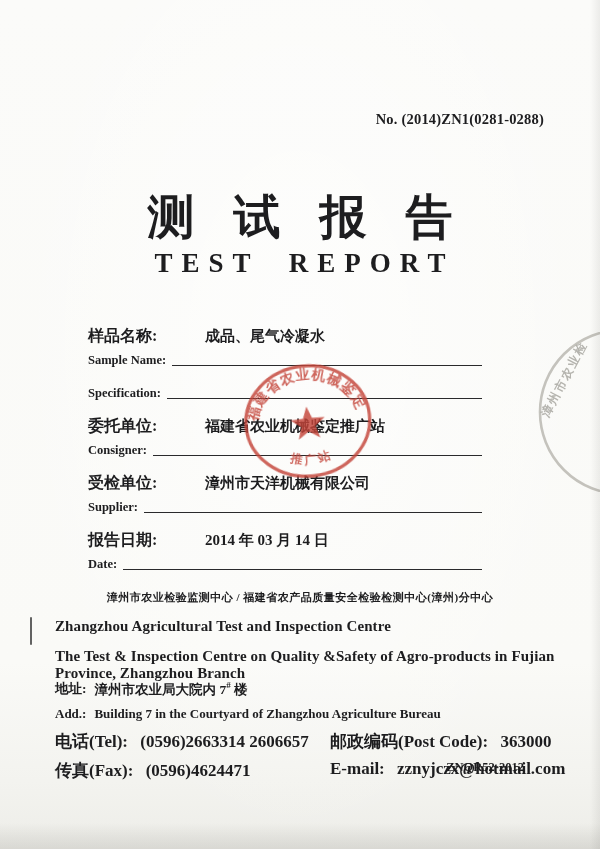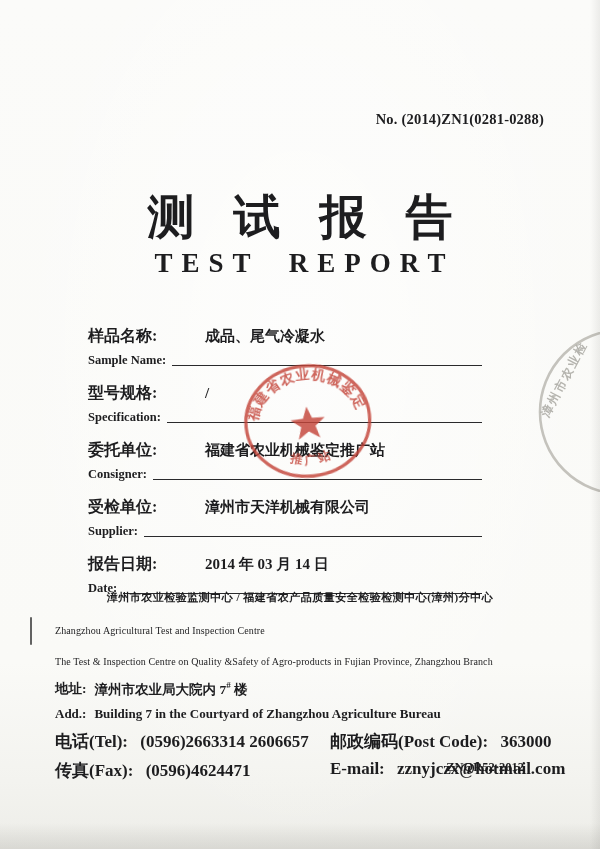--- a/index.html
+++ b/index.html
@@ -50,21 +50,21 @@
 
   
   .stamp-red{ position:absolute; left:238px; top:362px; width:140px; height:122px;
     transform:rotate(-6deg); opacity:.82; filter:blur(.3px); pointer-events:none; }
   
   .stamp-faint{ position:absolute; right:-52px; top:332px; width:150px; height:160px;
     opacity:.5; filter:blur(.4px); pointer-events:none; }
 
   .issuer{ position:absolute; left:0; top:590px; width:100%; }
   .issuer-cn{ text-align:center; font-size:11px; font-weight:bold; letter-spacing:.5px; }
-  .issuer-en1,.issuer-en2{ margin-left:55px; font-size:10px; font-weight:normal; margin-top:20px; letter-spacing:.1px;}
+  .issuer-en1,.issuer-en2{ margin-left:55px; font-size:15px; font-weight:bold; margin-top:13px; letter-spacing:.1px;}
 
   .contact{ position:absolute; left:55px; top:680px; width:490px; font-weight:bold; }
   .c-line{ display:flex; margin-bottom:6px; font-size:17px; }
   .c-line.addr{ font-size:13.5px; margin-bottom:7px;}
   .c-line.addr-en{ font-size:13px; margin-bottom:8px;}
   .c-left{ flex:0 0 275px; white-space:nowrap; }
   .c-right{ white-space:nowrap;text-align:center; }
   .c-label{ margin-right:8px; }
   sup{ font-size:9px; }
   .doc-code{ position:absolute; right:76px; top:760px; font-size:12.5px; font-weight:bold; }
@@ -86,24 +86,20 @@
         <span class="cn-label">样品名称:</span>
         <span class="f-value">成品、尾气冷凝水</span>
       </div>
       <div class="f-line2">
         <span class="en-label">Sample Name:</span>
         <span class="f-rule"></span>
       </div>
     </div>
 
     <div class="f-row">
-      <div class="f-line1">
-        <span class="cn-label">型号规格:</span>
-        <span class="f-value">/</span>
-      </div>
       <div class="f-line2">
         <span class="en-label">Specification:</span>
         <span class="f-rule"></span>
       </div>
     </div>
 
     <div class="f-row">
       <div class="f-line1">
         <span class="cn-label">委托单位:</span>
         <span class="f-value">福建省农业机械鉴定推广站</span>

